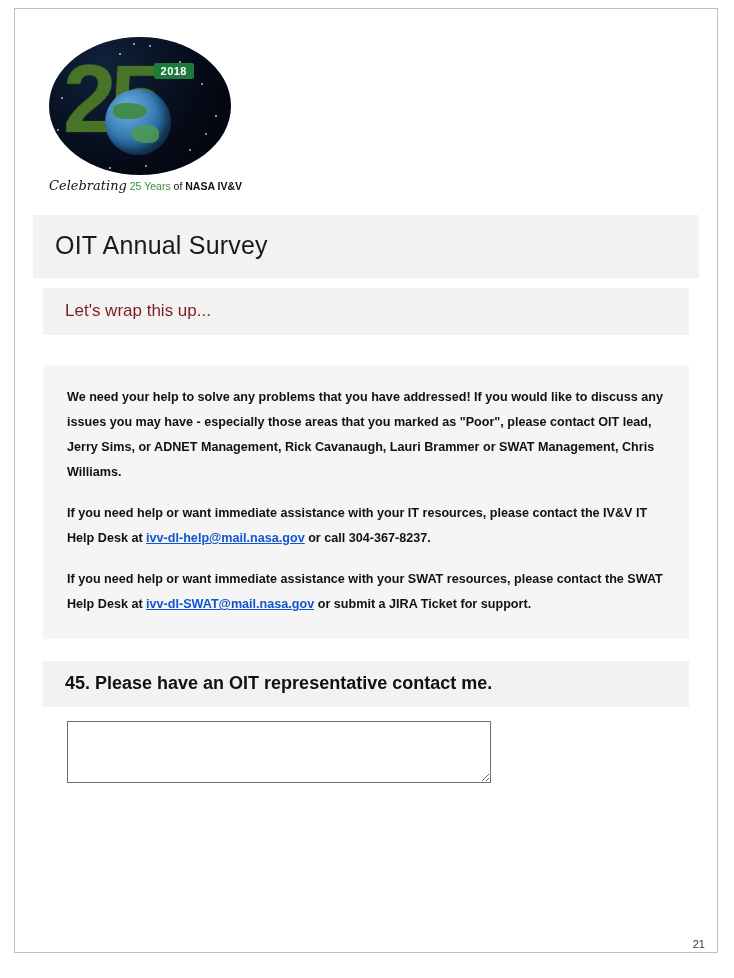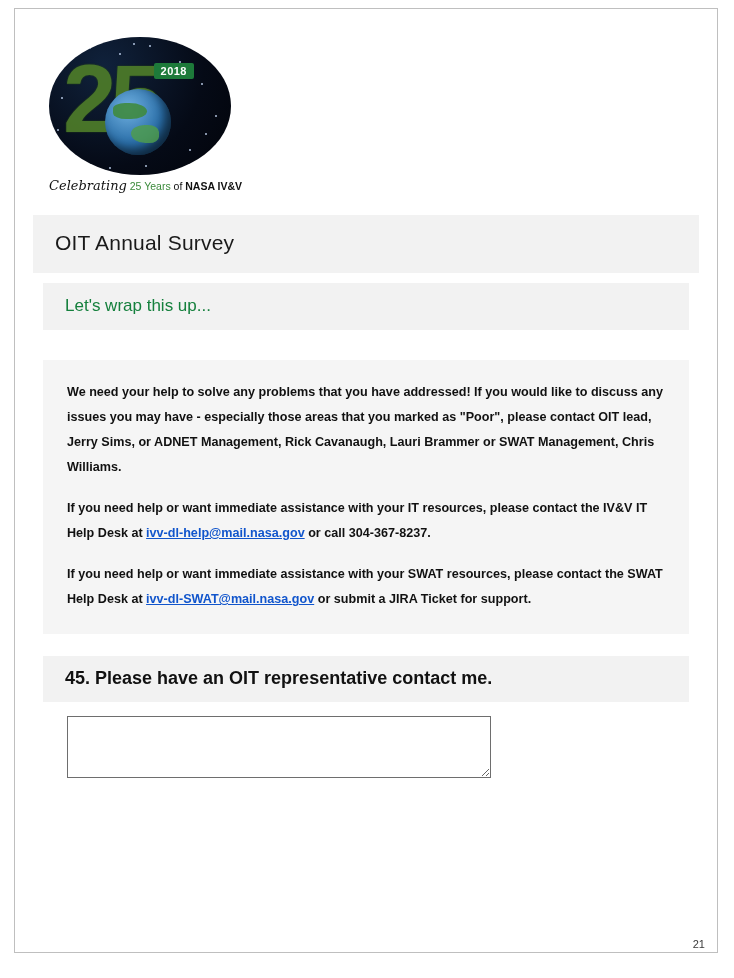--- a/index.html
+++ b/index.html
@@ -125,35 +125,35 @@
   }
 
   
   .title-band {
     margin: 22px 0 0 0;
     background: #f2f2f2;
     padding: 16px 22px 18px 22px;
   }
   .title-band h1 {
     margin: 0;
-    font-size: 21px;
+    font-size: 25px;
     font-weight: normal;
     color: #1a1a1a;
     letter-spacing: .2px;
   }
   .section-band {
     margin: 10px 10px 0 10px;
     background: #f2f2f2;
     padding: 13px 22px 14px 22px;
   }
   .section-band h2 {
     margin: 0;
     font-size: 17px;
     font-weight: normal;
-    color: #15803d;
+    color: #7f1d1d;
   }
 
   
   .intro-block {
     margin: 30px 10px 0 10px;
     background: #f5f5f5;
     padding: 20px 24px 22px 24px;
   }
   .intro-block p {
     margin: 0 0 16px 0;

